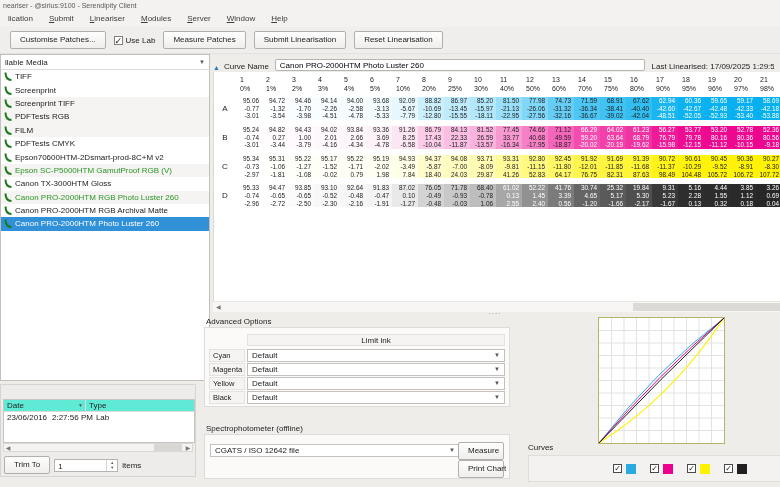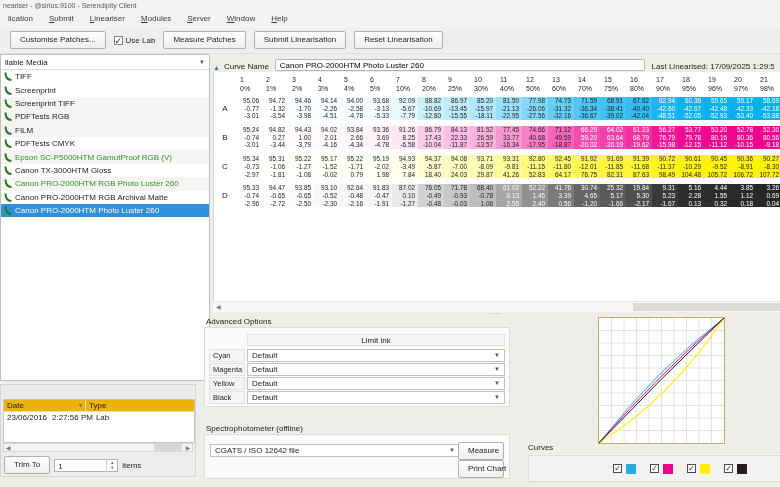--- a/index.html
+++ b/index.html
@@ -23,21 +23,21 @@
   .sb-arrow{margin-left:auto;font-size:6px;color:#555}
   .media-item{height:13.4px;display:flex;align-items:center;gap:3px;font-size:8px;padding-left:3px;white-space:nowrap;overflow:hidden}
   .media-item.odd{background:#f5f4f2}
   .media-item.green{color:#2a9627}
   .media-item.selected{background:#3090d8;color:#fff}
   .mi-icon{flex:0 0 8px;height:9px;display:inline-flex}
   
   .history{position:absolute;left:0;top:384px;width:196px;height:93px;background:#eeecea;border:1px solid #d6d3d0;box-sizing:border-box}
   .hist-title{font-size:8px;padding:2px 0 0 2px;white-space:nowrap}
   .hist-box{position:absolute;left:2px;top:14px;width:190px;height:42px;background:#fff;border:1px solid #c7c4c1}
-  .hist-head{display:flex;height:11px;background:#eab308;border-bottom:1px solid #dddbd8;font-size:8px;line-height:11px}
+  .hist-head{display:flex;height:11px;background:#5eead4;border-bottom:1px solid #dddbd8;font-size:8px;line-height:11px}
   .hcol-date{flex:0 0 78px;padding-left:3px;border-right:1px solid #dddbd8;position:relative}
   .hcol-date .sort{position:absolute;right:2px;top:0;font-size:5px;color:#555}
   .hcol-type{flex:1;padding-left:3px}
   .hist-row{display:flex;font-size:8px;line-height:11px;white-space:nowrap}
   .hr-date{flex:0 0 45px;padding-left:3px}
   .hr-time{flex:0 0 33px}
   .hr-type{padding-left:3px}
   .hist-scroll{position:absolute;left:2px;top:58px;width:190px;height:9px;background:#f4f3f1;border:1px solid #dad8d5;box-sizing:border-box}
   .hsc-l{position:absolute;left:0;top:0;font-size:6px;line-height:8px;color:#777;width:8px;text-align:center}
   .hsc-r{position:absolute;right:0;top:0;font-size:6px;line-height:8px;color:#777;width:8px;text-align:center}
@@ -160,20 +160,28 @@
           </span>
           <span>FILM</span>
         </div>
         <div class="media-item">
           <span class="mi-icon">
             <svg width="8" height="9" viewBox="0 0 8 9">
               <path d="M1.5 0.5 C1.5 5.5 3 8 7.5 8" stroke="#1d7a1d" stroke-width="2" fill="none"></path>
             </svg>
           </span>
           <span>PDFTests CMYK</span>
+        </div>
+        <div class="media-item">
+          <span class="mi-icon">
+            <svg width="8" height="9" viewBox="0 0 8 9">
+              <path d="M1.5 0.5 C1.5 5.5 3 8 7.5 8" stroke="#1d7a1d" stroke-width="2" fill="none"></path>
+            </svg>
+          </span>
+          <span>Epson70600HTM-2Dsmart-prod-8C+M v2</span>
         </div>
         <div class="media-item odd green">
           <span class="mi-icon">
             <svg width="8" height="9" viewBox="0 0 8 9">
               <path d="M1.5 0.5 C1.5 5.5 3 8 7.5 8" stroke="#1d7a1d" stroke-width="2" fill="none"></path>
             </svg>
           </span>
           <span>Epson SC-P5000HTM GamutProof RGB (V)</span>
         </div>
         <div class="media-item">

